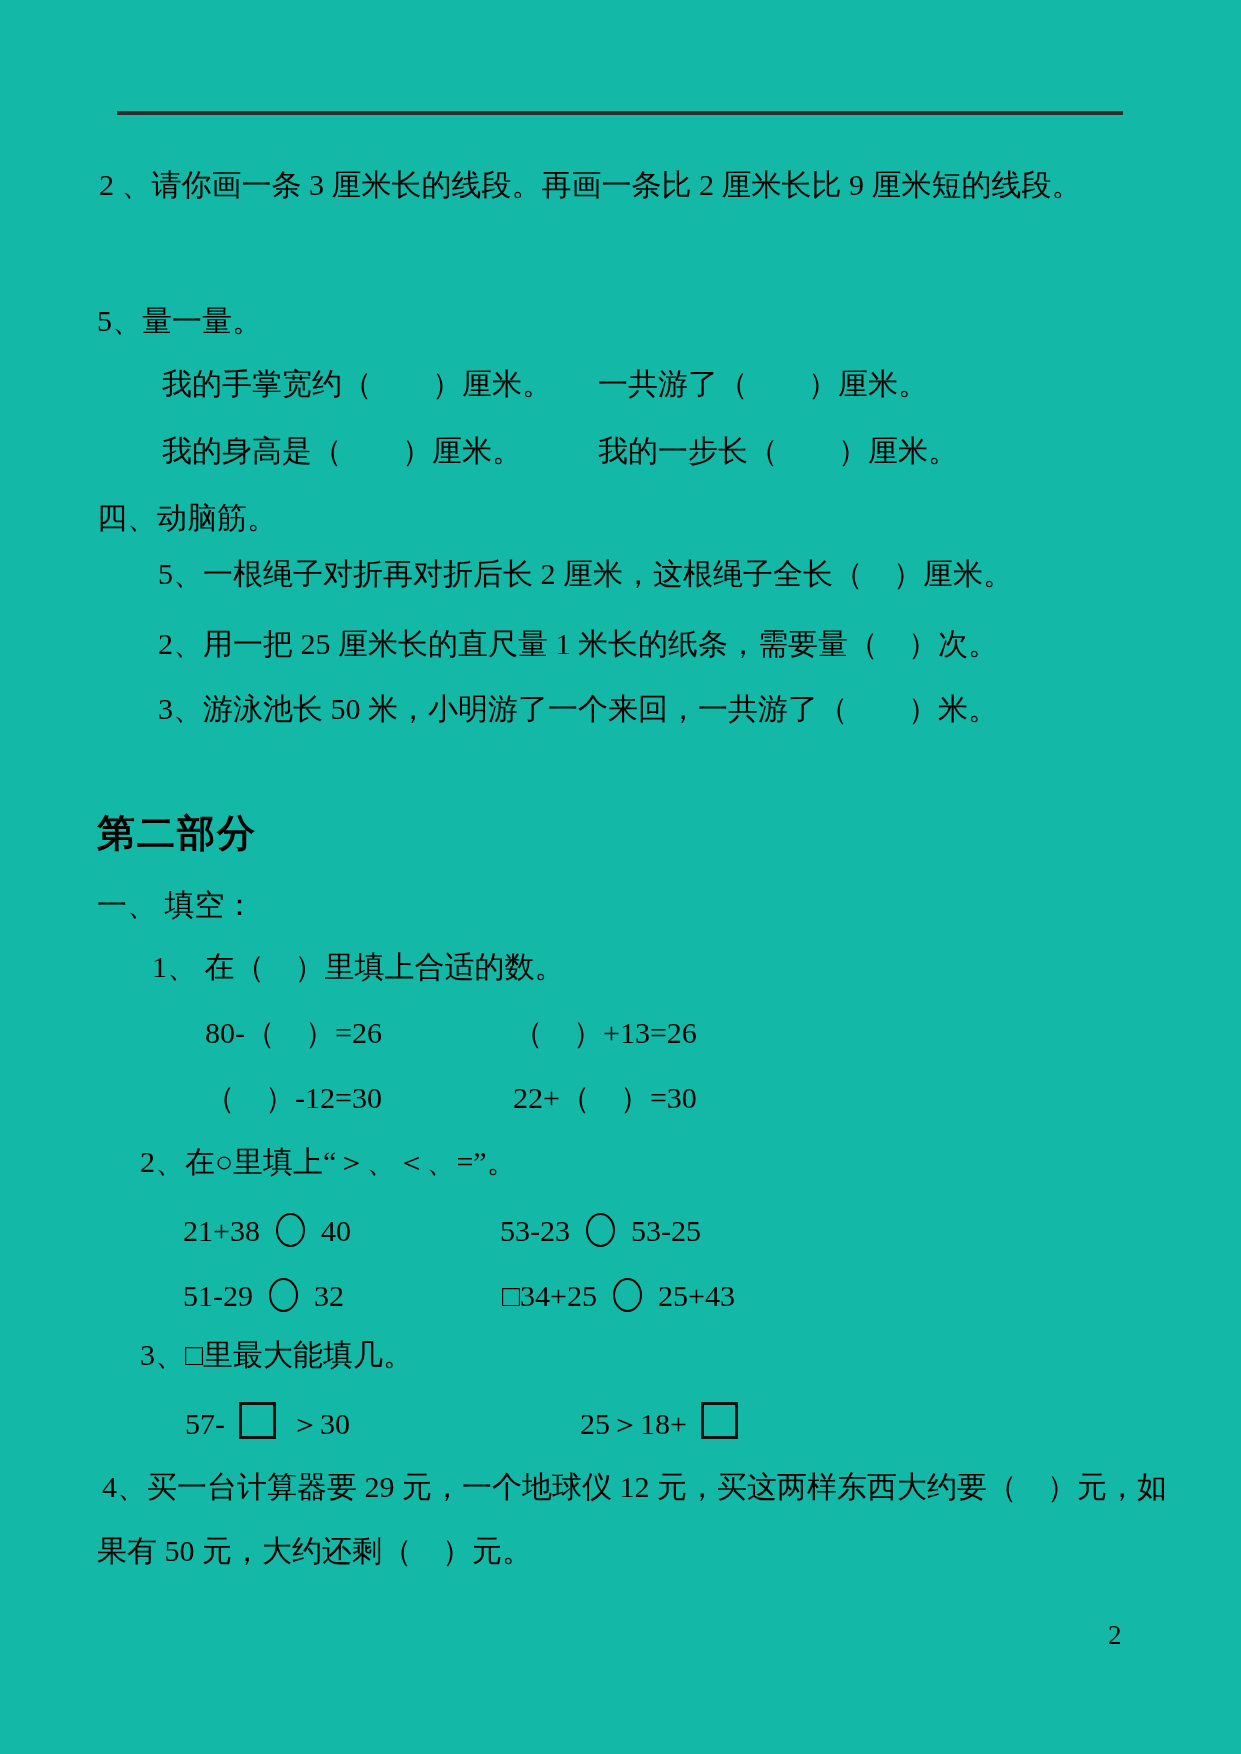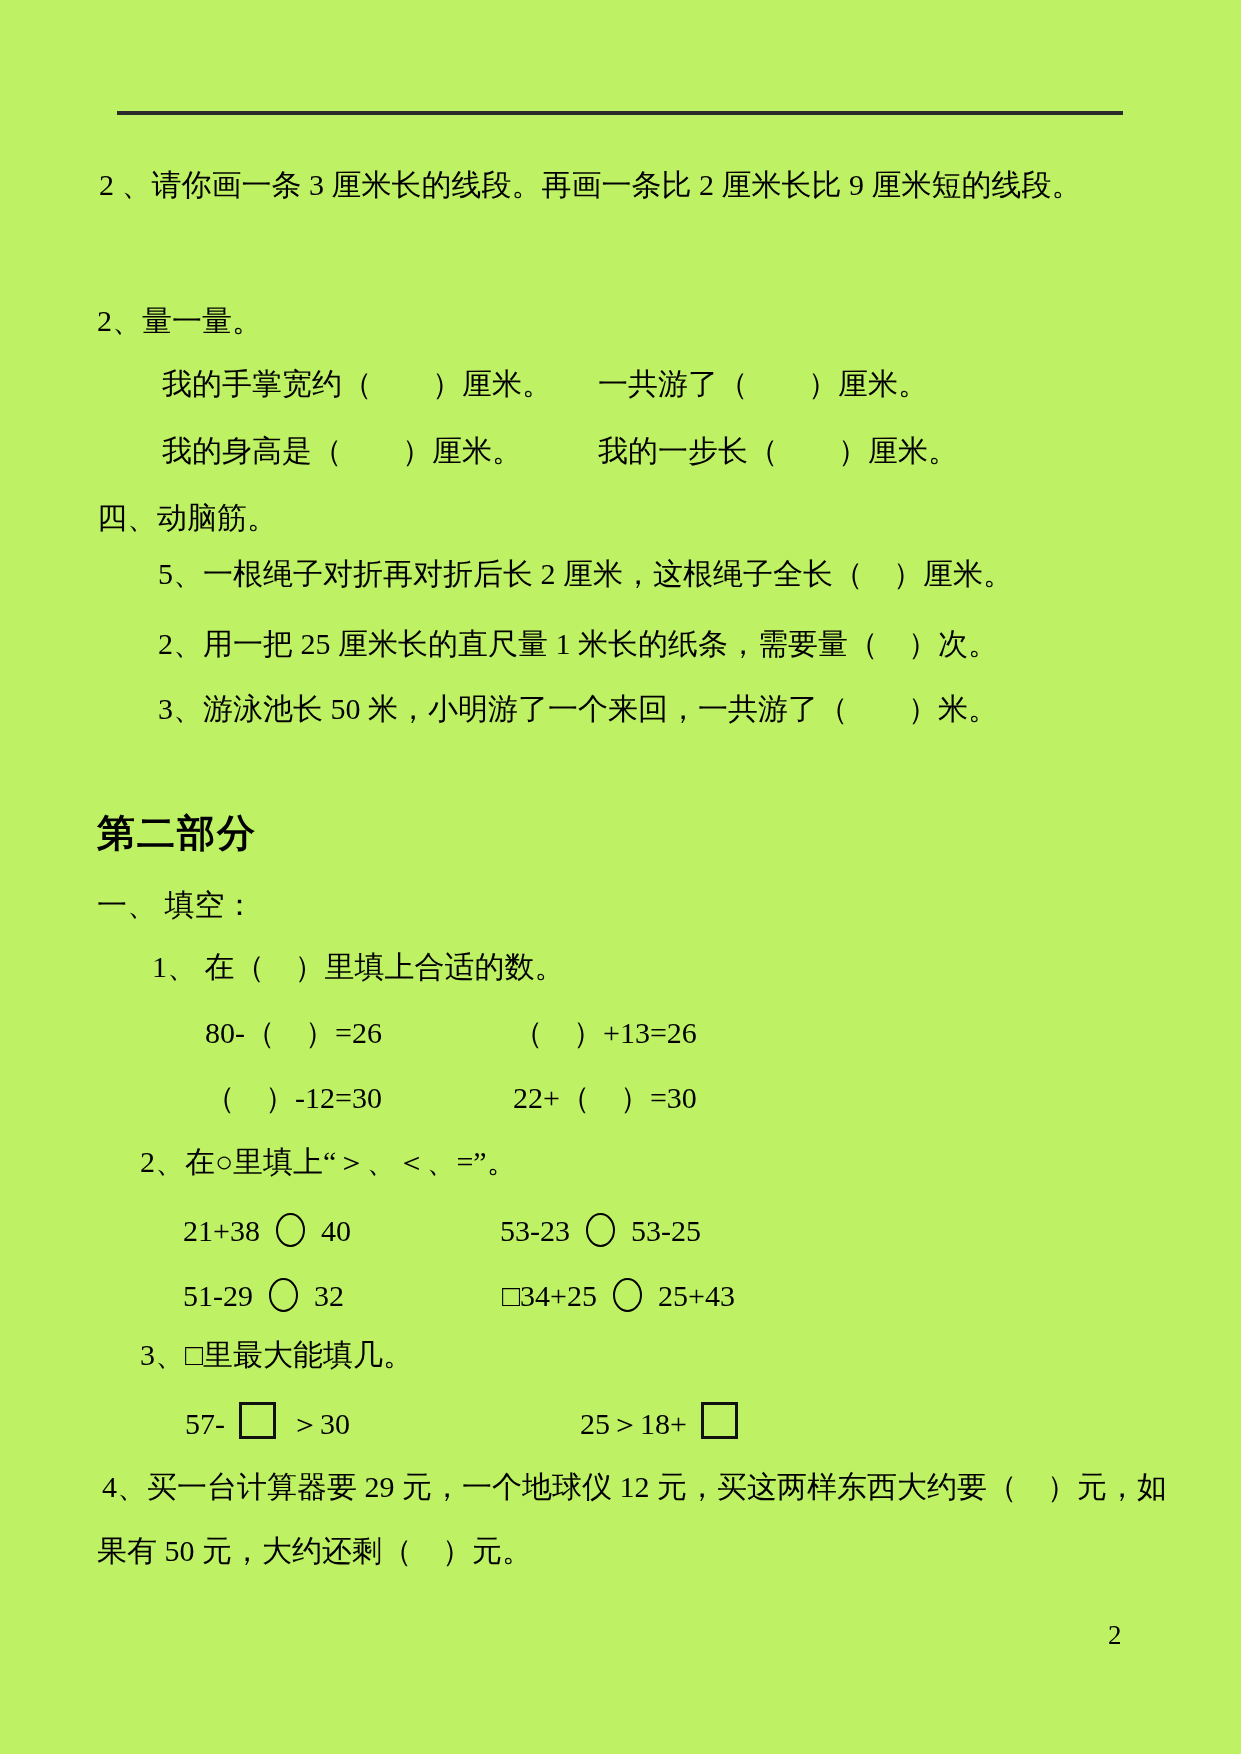--- a/index.html
+++ b/index.html
@@ -1,19 +1,19 @@
 <!DOCTYPE html>
 <html><head>
 <meta charset="utf-8">
 <style>
   html,body{margin:0;padding:0;background:#ffffff;}
   .page{
     position:relative;
     width:1241px;height:1754px;
-    background:#bef264;
+    background:#14b8a6;
     color:#000;
     font-family:"Liberation Serif","DejaVu Serif",serif;
     margin:0 auto;
     overflow:hidden;
   }
   .rule{position:absolute;background:#2b2b2b;}
   .ln{
     position:absolute;left:0;width:100%;
     font-size:30px;line-height:1.25;white-space:nowrap;
   }
@@ -36,21 +36,21 @@
 
 <div class="page">
 
   <div class="rule" style="left:117px;top:111px;width:1006px;height:4px;"></div>
 
   <div class="ln" style="top:166px;">
     <span class="ind" style="left:99px">2 、请你画一条 3 厘米长的线段。再画一条比 2 厘米长比 9 厘米短的线段。</span>
   </div>
 
   <div class="ln" style="top:302px;">
-    <span class="ind" style="left:97px">2、量一量。</span>
+    <span class="ind" style="left:97px">5、量一量。</span>
   </div>
 
   <div class="ln" style="top:365px;">
     <span class="ind" style="left:162px">我的手掌宽约（　　）厘米。</span>
     <span class="ind" style="left:598px">一共游了（　　）厘米。</span>
   </div>
 
   <div class="ln" style="top:432px;">
     <span class="ind" style="left:162px">我的身高是（　　）厘米。</span>
     <span class="ind" style="left:598px">我的一步长（　　）厘米。</span>

